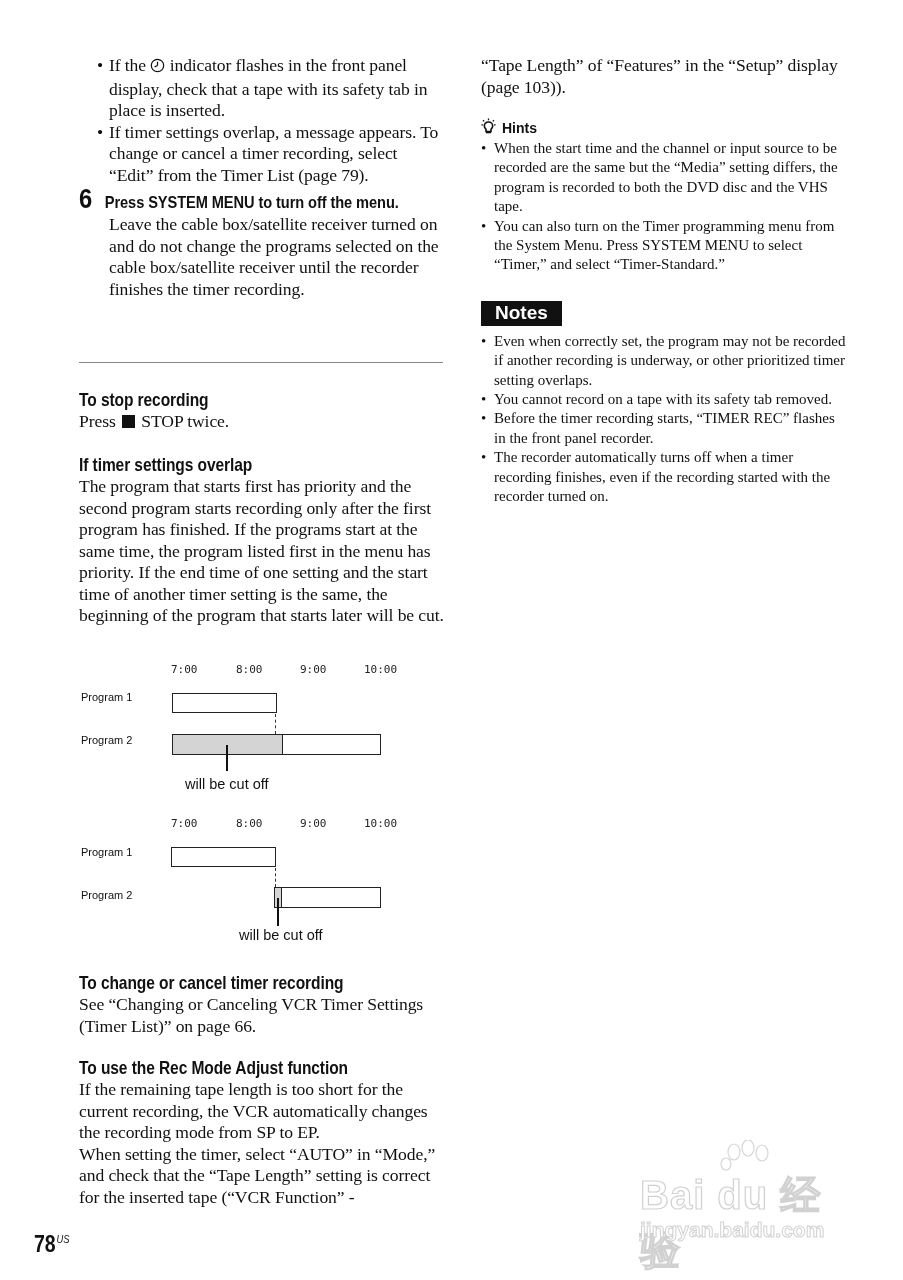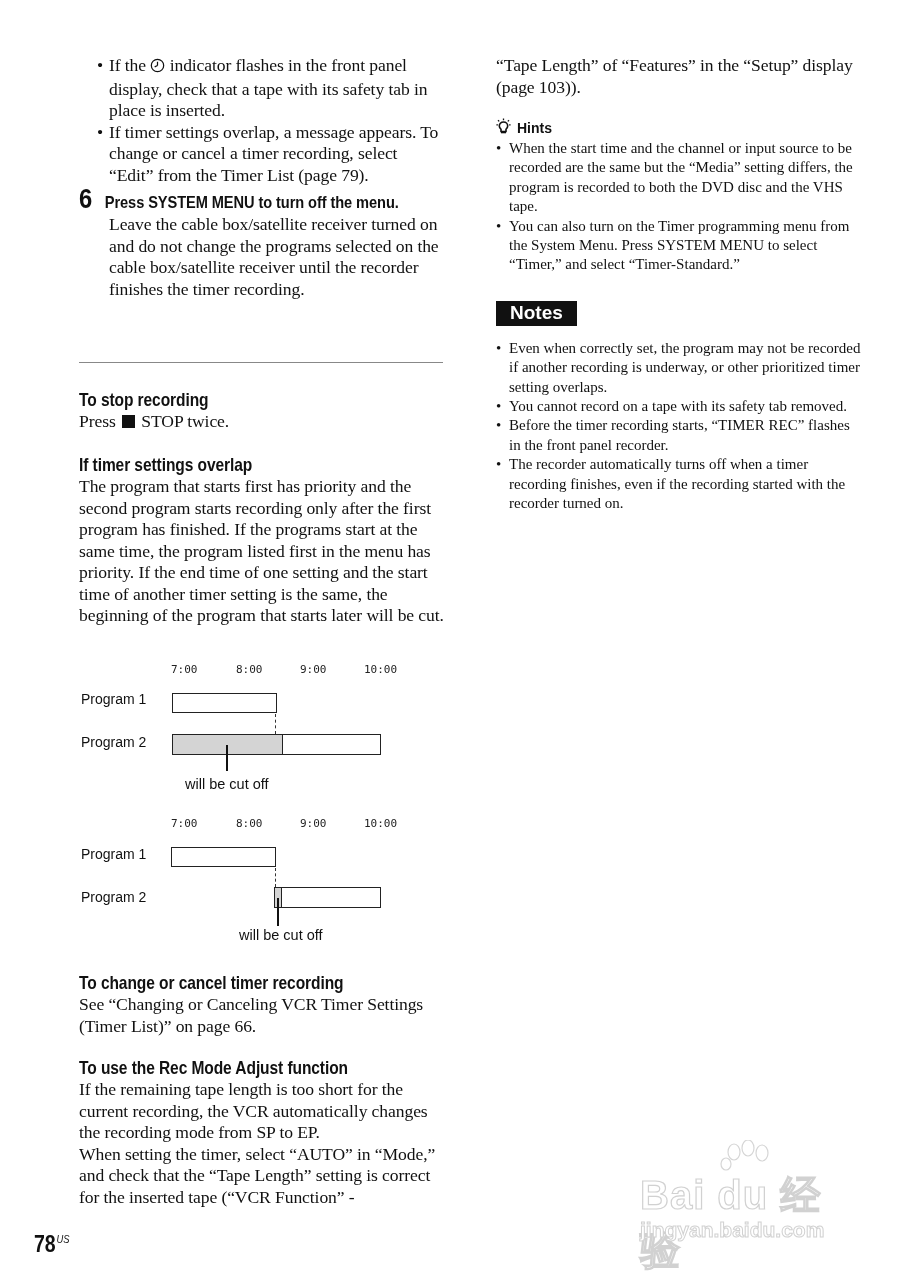--- a/index.html
+++ b/index.html
@@ -1,38 +1,38 @@
 <!DOCTYPE html>
 <html><head>
   <meta charset="utf-8">
   <style>
     html, body { margin: 0; padding: 0; background: #ffffff; }
     body { width: 903px; height: 1280px; position: relative; overflow: hidden; color: #111; }
     .serif { font-family: "Liberation Serif", "DejaVu Serif", serif; }
     .col { position: absolute; }
     .left { left: 79px; top: 55px; width: 366px; }
-    .right { left: 496px; top: 55px; width: 366px; }
+    .right { left: 481px; top: 55px; width: 366px; }
     .body-text { font-family: "Liberation Serif", serif; font-size: 17.6px; line-height: 21.5px; letter-spacing: -0.1px; }
     .bullets { margin: 0; padding: 0; list-style: none; }
     .bullets li { position: relative; padding-left: 30px; }
     .bullets li .dot { position: absolute; left: 18px; top: 0; }
     .small-bullets li { padding-left: 13px; font-size: 15px; line-height: 19.4px; }
     .small-bullets li .dot { left: 0; }
     .step { position: relative; margin-top: 6px; }
     .step-num { position: absolute; left: 0; top: -4px; font-family: "Liberation Sans", sans-serif; font-weight: bold; font-size: 28px; transform: scaleX(0.85); transform-origin: left; }
     .step-title { padding-left: 30px; font-family: "Liberation Sans", sans-serif; font-weight: bold; font-size: 17px; line-height: 22px; transform: scaleX(0.86); transform-origin: left; white-space: nowrap; }
     .step-body { padding-left: 30px; }
     .rule { position: absolute; left: 79px; top: 362px; width: 364px; height: 0; border-top: 1.5px solid #888; }
     .h3 { font-family: "Liberation Sans", sans-serif; font-weight: bold; font-size: 18.5px; line-height: 22px; transform: scaleX(0.84); transform-origin: left; white-space: nowrap; }
     .sect { position: absolute; left: 79px; width: 366px; }
     .hints-head { display: flex; align-items: center; gap: 6px; font-family: "Liberation Sans", sans-serif; font-weight: bold; font-size: 14px; margin-top: 20px; margin-bottom: 2px; }
-    .notes-badge { display: inline-block; background: #111; color: #fff; font-family: "Liberation Sans", sans-serif; font-weight: bold; font-size: 19px; padding: 1px 14px 2px 14px; margin-top: 26px; margin-bottom: 13px; }
+    .notes-badge { display: inline-block; background: #111; color: #fff; font-family: "Liberation Sans", sans-serif; font-weight: bold; font-size: 19px; padding: 1px 14px 2px 14px; margin-top: 26px; margin-bottom: 6px; }
     .diagram { position: absolute; left: 79px; width: 340px; height: 140px; }
     .tick { position: absolute; font-family: "DejaVu Sans Mono", monospace; font-size: 11px; color: #222; }
-    .prog-label { position: absolute; font-family: "Liberation Sans", sans-serif; font-size: 14px; color: #111; }
+    .prog-label { position: absolute; font-family: "Liberation Sans", sans-serif; font-size: 11px; color: #111; }
     .bar { position: absolute; border: 1.5px solid #222; background: #fff; box-sizing: border-box; }
     .bar-cut { position: absolute; background: #d4d4d4; border-right: 1.5px solid #222; box-sizing: border-box; height: 100%; left: 0; top: 0; }
     .dash { position: absolute; width: 0; border-left: 1.5px dashed #333; }
     .pointer { position: absolute; width: 0; border-left: 2px solid #111; }
     .cut-label { position: absolute; font-family: "Liberation Sans", sans-serif; font-size: 14.5px; color: #111; white-space: nowrap; }
     .page-num { position: absolute; left: 34px; top: 1231px; font-family: "Liberation Sans", sans-serif; font-weight: bold; font-size: 23px; transform: scaleX(0.85); transform-origin: left; }
     .page-num sup { font-style: italic; font-weight: normal; font-size: 11px; vertical-align: 9px; margin-left: 1px; }
     .watermark { position: absolute; left: 640px; top: 1140px; width: 220px; height: 110px; color: #fff; opacity: 0.85; }
     .wm-logo { font-family: "Liberation Sans", sans-serif; font-weight: bold; font-size: 40px; color: #fff; -webkit-text-stroke: 1.2px #c9c9c9; letter-spacing: 1px; position: absolute; top: 28px; left: 0; }
     .wm-url { font-family: "Liberation Sans", sans-serif; font-weight: bold; font-size: 21px; color: #fff; -webkit-text-stroke: 1px #c9c9c9; position: absolute; top: 78px; left: 0; }

